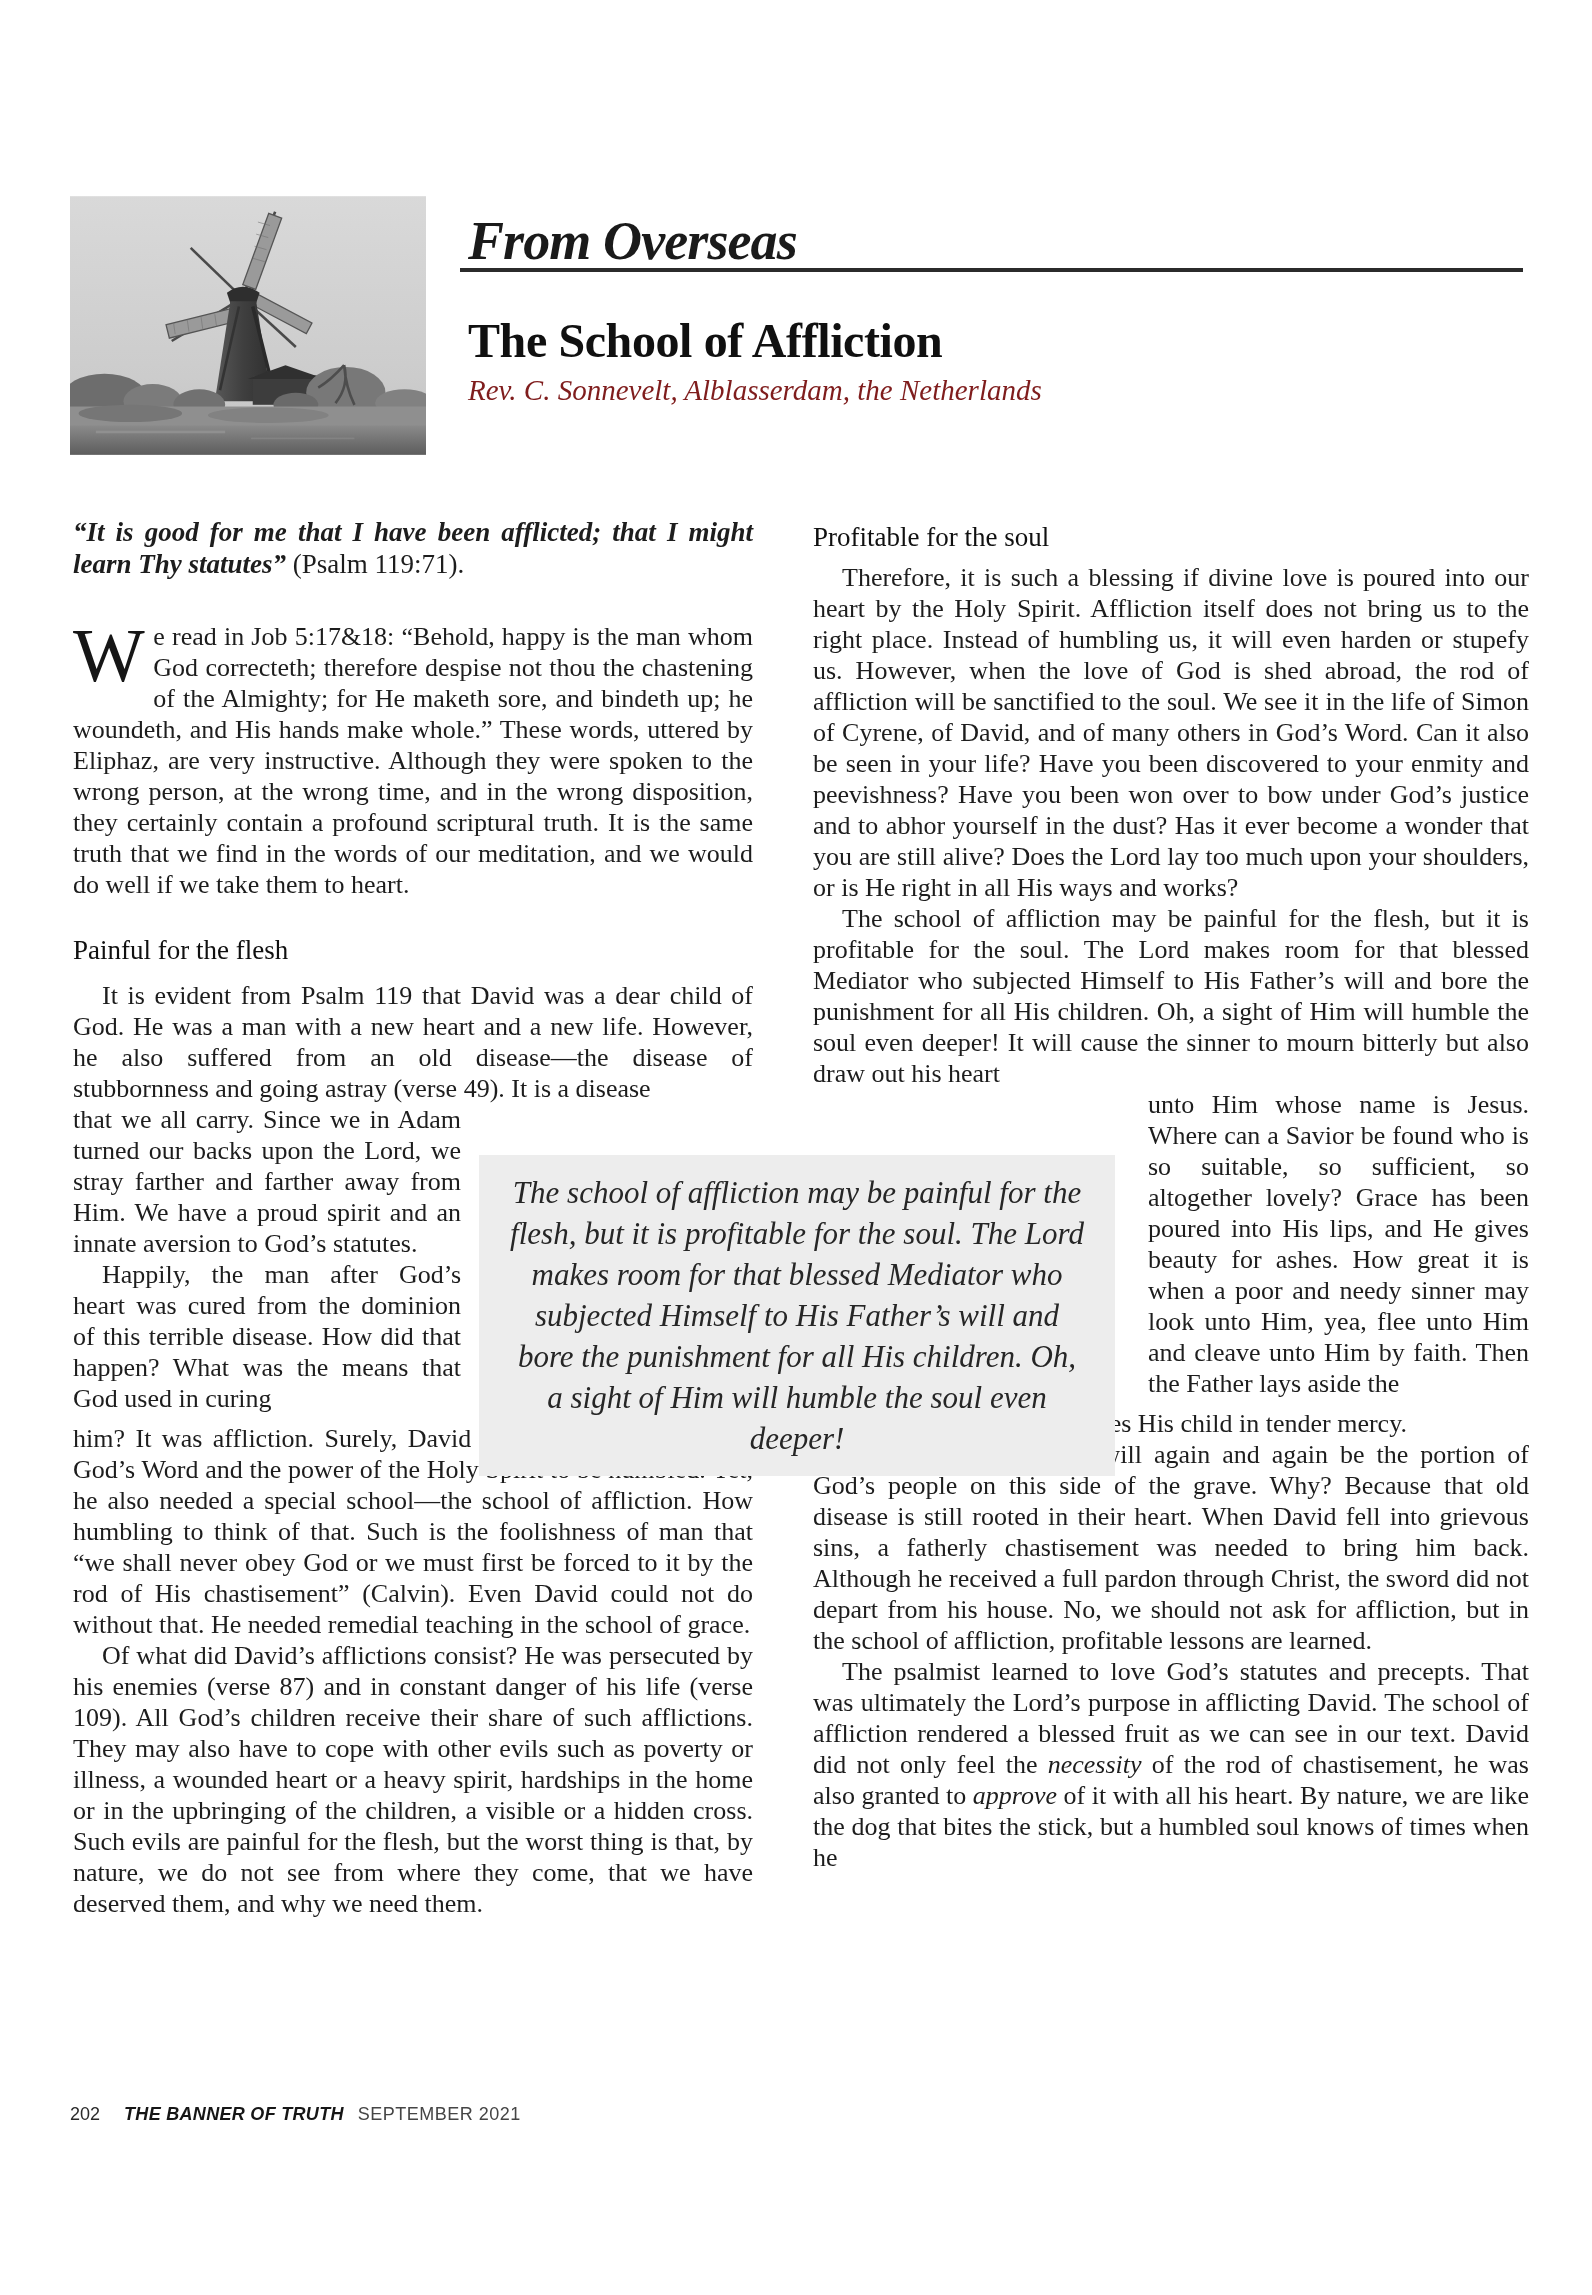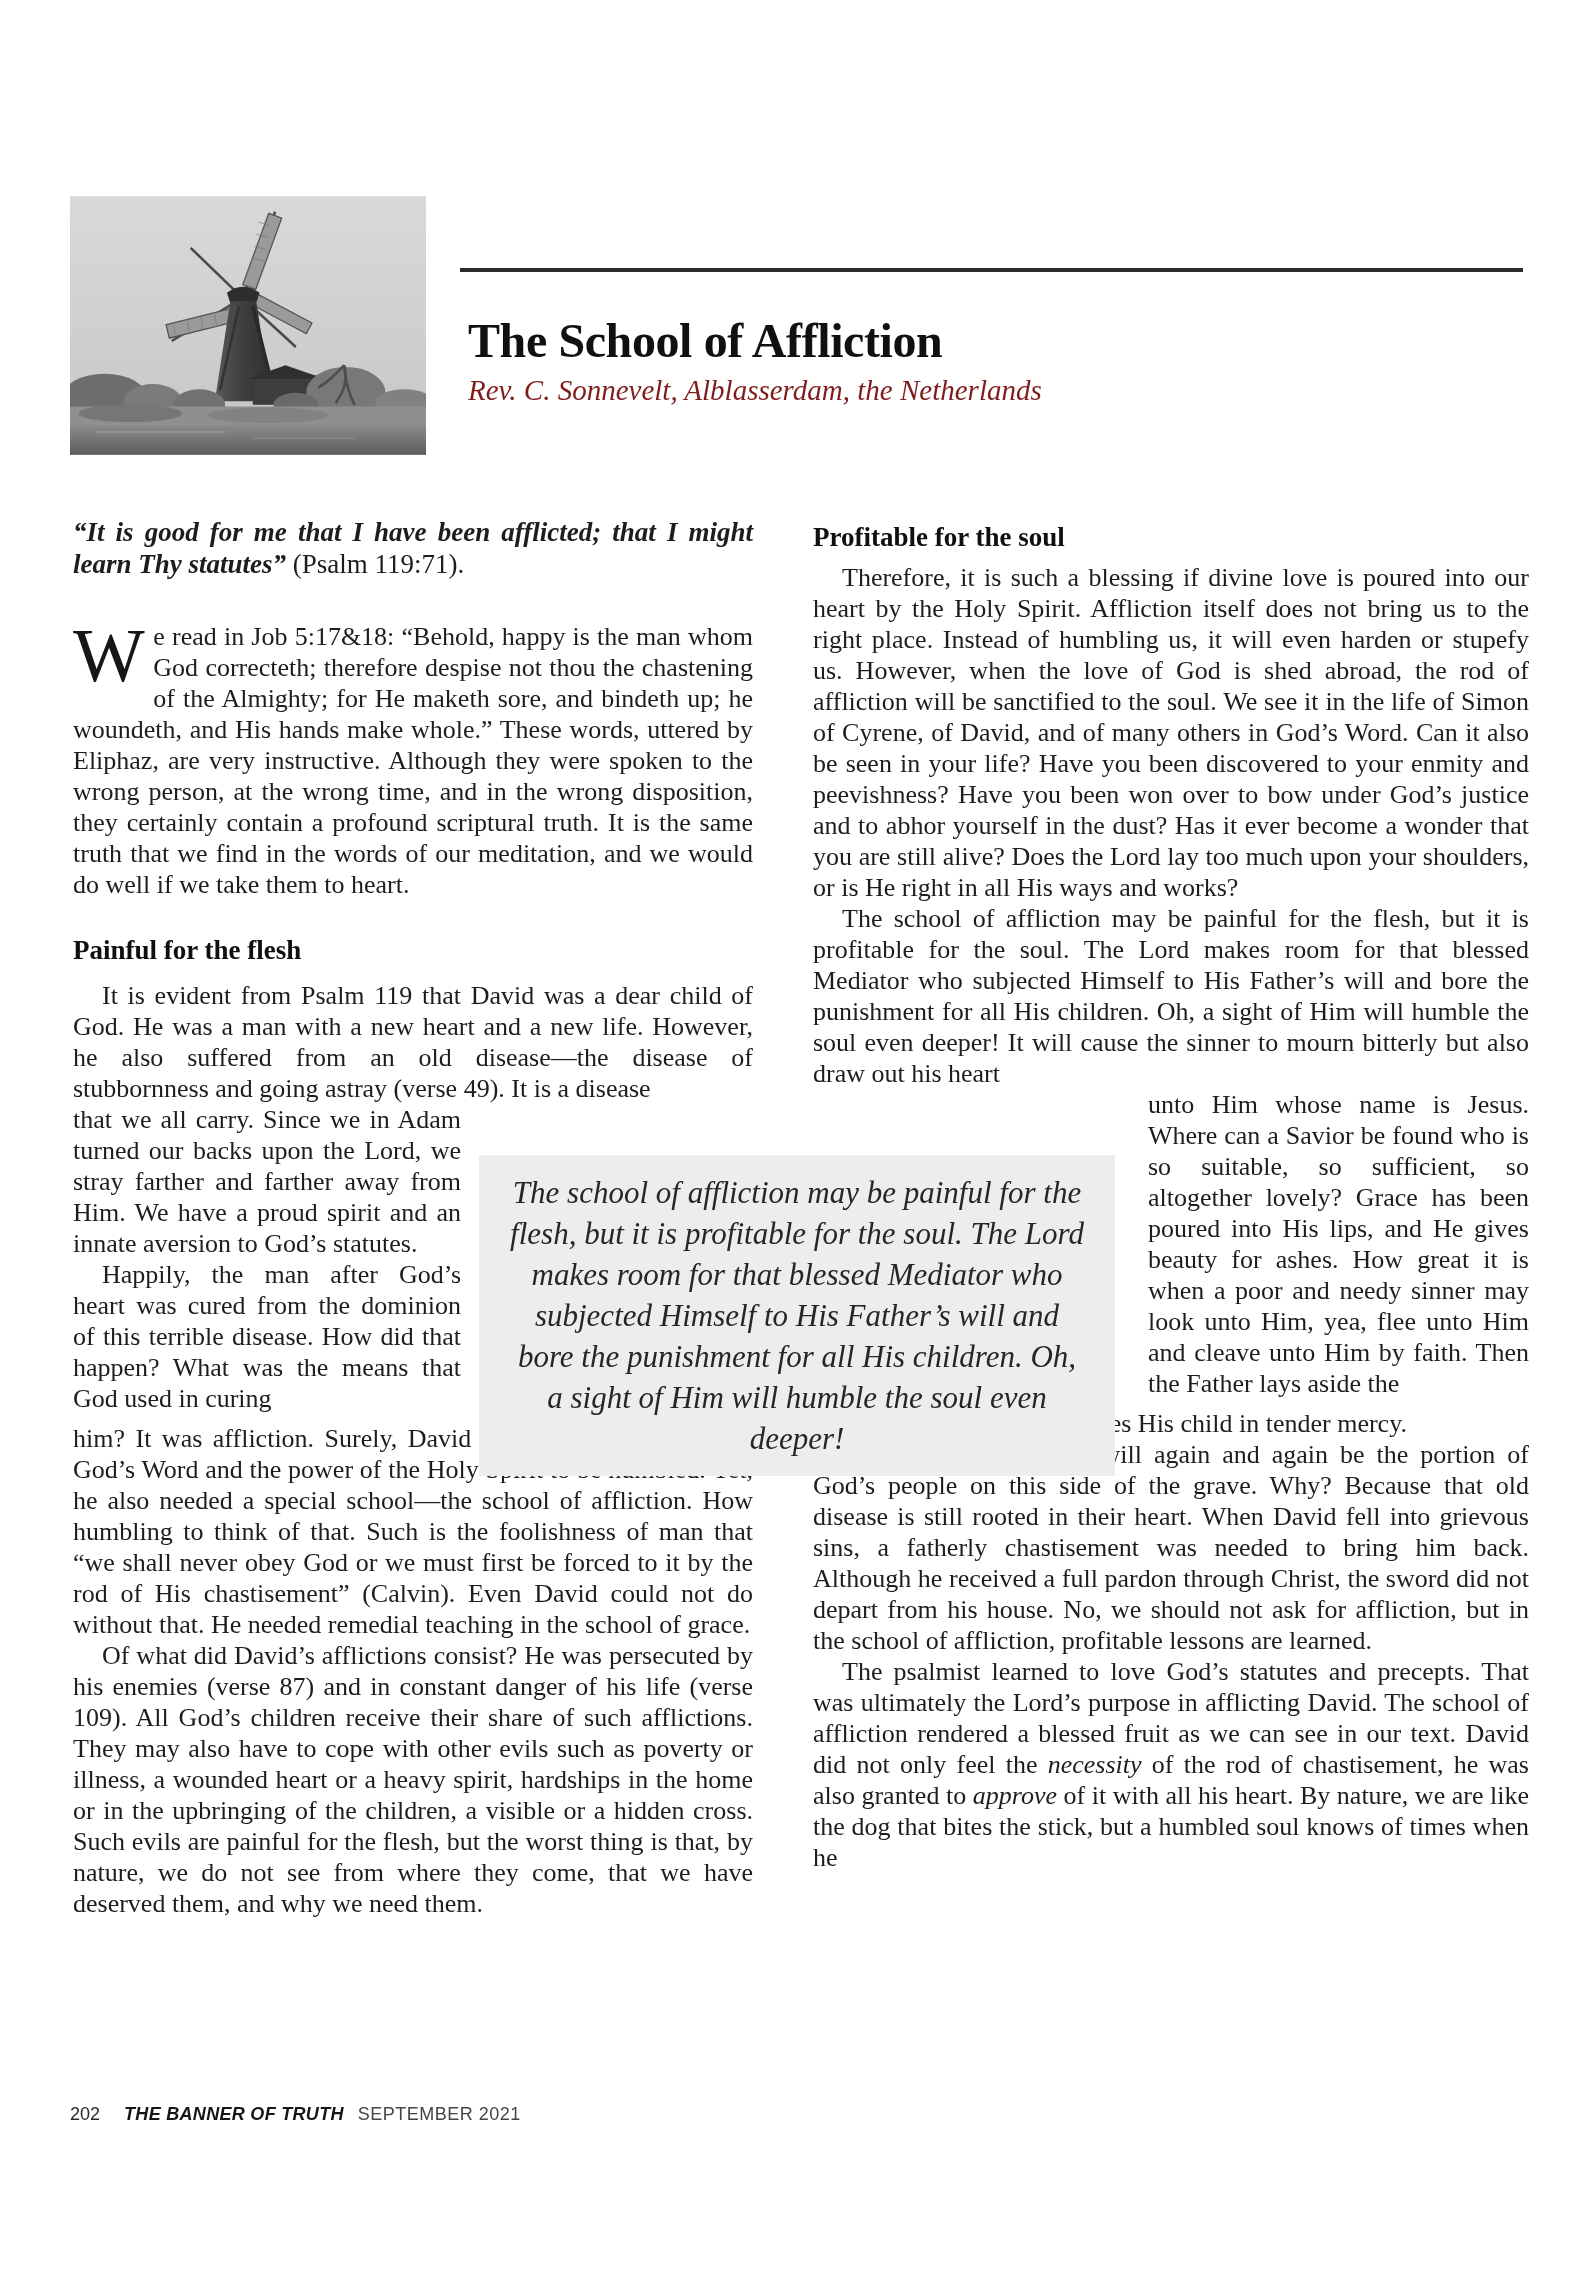--- a/index.html
+++ b/index.html
@@ -44,21 +44,21 @@
   .epigraph{font-weight:700;font-style:italic;font-size:27px;line-height:32px;}
   .epigraph .cite{font-weight:400;font-style:normal;}
   .first-para{margin-top:41px !important;}
   .dropcap{
     float:left;
     font-size:76px;line-height:60px;
     padding:3.5px 8.6px 0 0;
     color:#161616;
   }
   h3.sec{
-    font-size:27px;line-height:35px;font-weight:700;color:#101010;
+    font-size:27px;line-height:35px;font-weight:400;color:#101010;
     margin:33px 0 12px 0;text-align:left;
   }
   h3.sec-first{margin-top:0;margin-bottom:7px;}
   .indent{text-indent:29px;}
   .narrow-left{width:388px;}
   .narrow-right{width:381px;margin-left:335px !important;}
   .resume{margin-top:8.6px !important;}
   
   .pullquote{
     position:absolute;left:479px;top:1155px;width:636px;height:321px;
@@ -147,20 +147,21 @@
       <rect x="0" y="244" width="413" height="26" fill="#8f8f8f"></rect>
       <ellipse cx="70" cy="252" rx="60" ry="10" fill="#767676"></ellipse>
       <ellipse cx="230" cy="254" rx="70" ry="9" fill="#828282"></ellipse>
 
       <rect x="0" y="266" width="413" height="34" fill="url(#water)"></rect>
       <rect x="30" y="272" width="150" height="3" fill="#9b9b9b" opacity="0.6"></rect>
       <rect x="210" y="280" width="120" height="2" fill="#8f8f8f" opacity="0.5"></rect>
     </svg>
   </div>
 
+  <div class="kicker">From Overseas</div>
   <div class="kicker-rule"></div>
   <div class="article-title">The School of Affliction</div>
   <div class="byline">Rev. C. Sonnevelt, Alblasserdam, the Netherlands</div>
 
   <div class="col col-left">
     <p class="epigraph"><span>“It is good for me that I have been afflicted; that I might learn Thy statutes”</span><span class="cite"> (Psalm 119:71).</span></p>
 
     <p class="first-para"><span class="dropcap">W</span><span>e read in Job 5:17&amp;18: “Behold, happy is the man whom God correcteth; therefore despise not thou the chastening of the Almighty; for He maketh sore, and bindeth up; he woundeth, and His hands make whole.” These words, uttered by Eliphaz, are very instructive. Although they were spoken to the wrong person, at the wrong time, and in the wrong disposition, they certainly contain a profound scriptural truth. It is the same truth that we find in the words of our meditation, and we would do well if we take them to heart.</span></p>
 
     <h3 class="sec">Painful for the flesh</h3>

